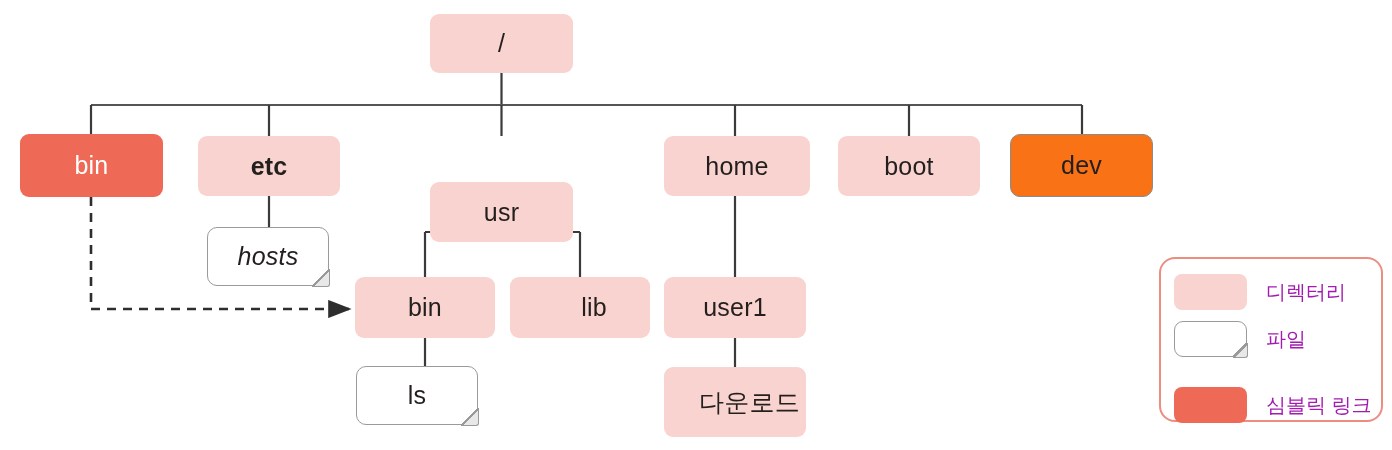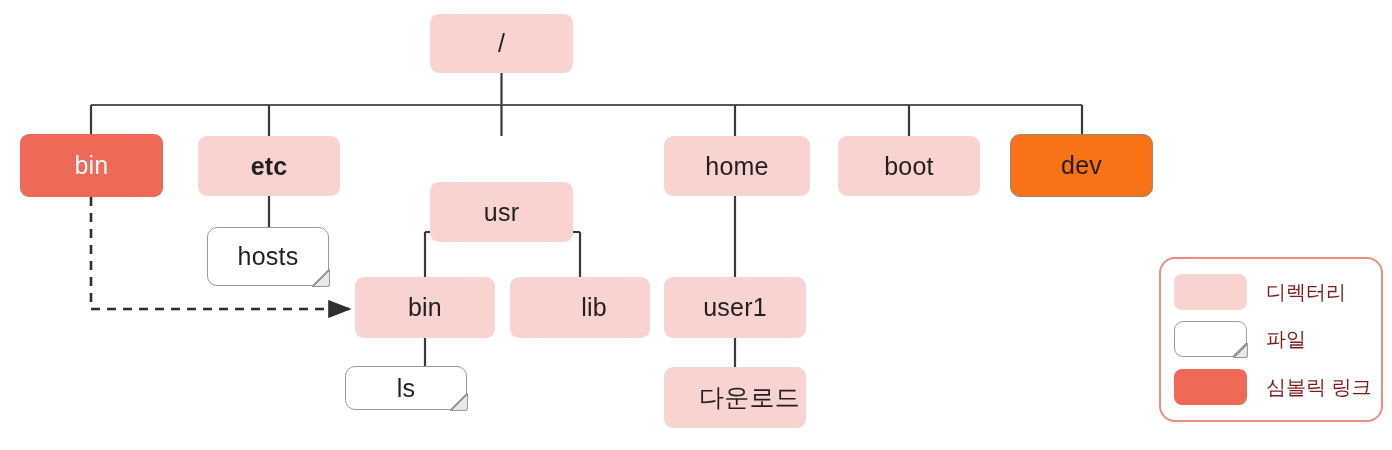--- a/index.html
+++ b/index.html
@@ -122,21 +122,21 @@
     height: 14px;
     background:
       linear-gradient(135deg, #ffffff 0%, #ffffff 46%, #9a9a9a 46%, #9a9a9a 58%, #e8e8e8 58%, #e8e8e8 100%);
     border-right: 1.6px solid #9a9a9a;
     border-bottom: 1.6px solid #9a9a9a;
     border-bottom-right-radius: 3px;
   }
   .legend-label {
     margin-left: 19px;
     font-size: 20px;
-    color: #7f1d1d;
+    color: #a21caf;
     white-space: nowrap;
   }
 </style>
 </head>
 <body>
 
 <div id="canvas">
 
   <svg id="edges" viewBox="0 0 1392 450" xmlns="http://www.w3.org/2000/svg">
     <defs>
@@ -198,58 +198,58 @@
   </div>
 
   <div class="node dir" style="left:838px; top:136px; width:142px; height:60px;">
     <span>boot</span>
   </div>
 
   <div class="node dir-sel" style="left:1010px; top:134px; width:143px; height:63px;">
     <span>dev</span>
   </div>
 
-  <div class="node file" style="left:207px; top:227px; width:122px; height:59px;">
+  <div class="node file" style="left:207px; top:227px; width:122px; height:59px;font-style:italic;">
     <span>hosts</span>
     <span class="fold-mask"></span>
     <span class="fold"></span>
   </div>
 
   <div class="node dir" style="left:355px; top:277px; width:140px; height:61px;">
     <span>bin</span>
   </div>
 
   <div class="node dir" style="left:510px; top:277px; width:140px; height:61px;padding-left:28px;">
     <span>lib</span>
   </div>
 
   <div class="node dir" style="left:664px; top:277px; width:142px; height:61px;">
     <span>user1</span>
   </div>
 
-  <div class="node file" style="left:345px; top:366px; width:122px; height:44px;">
+  <div class="node file" style="left:356px; top:366px; width:122px; height:59px;">
     <span>ls</span>
     <span class="fold-mask"></span>
     <span class="fold"></span>
   </div>
 
-  <div class="node dir" style="left:664px; top:367px; width:142px; height:61px;padding-left:29px;">
+  <div class="node dir" style="left:664px; top:367px; width:142px; height:70px;padding-left:29px;">
     <span>다운로드</span>
   </div>
 
   <div id="legend">
     <div class="legend-row" style="top:15px;">
       <span class="legend-swatch dir"></span>
       <span class="legend-label">디렉터리</span>
     </div>
     <div class="legend-row" style="top:62px;justify-content:center;">
       <span class="legend-swatch file">
         <span class="fold"></span>
       </span>
       <span class="legend-label">파일</span>
     </div>
-    <div class="legend-row" style="top:110px;">
+    <div class="legend-row" style="top:128px;">
       <span class="legend-swatch symlink"></span>
       <span class="legend-label">심볼릭 링크</span>
     </div>
   </div>
 
 </div>
 
 </body></html>

